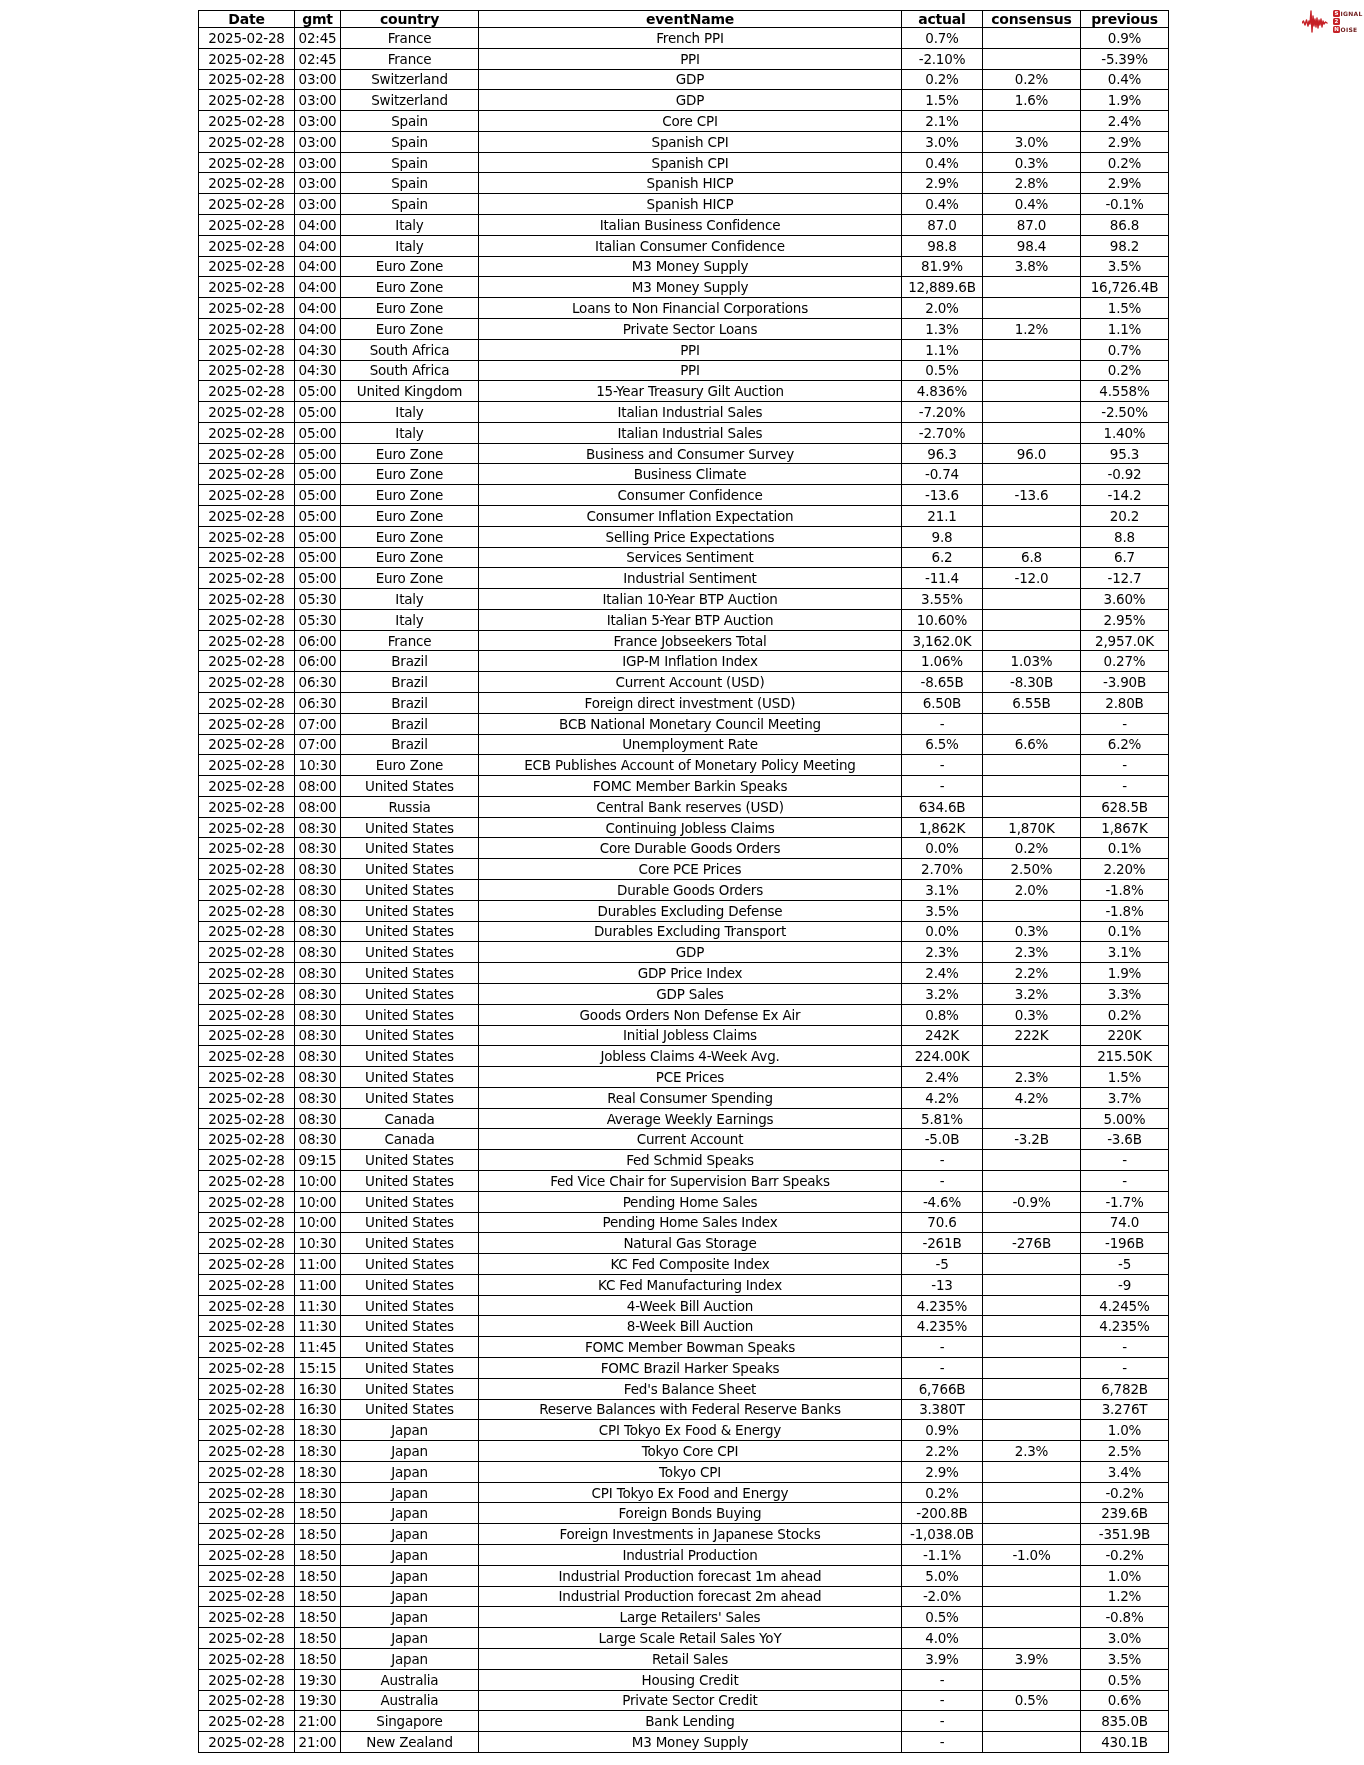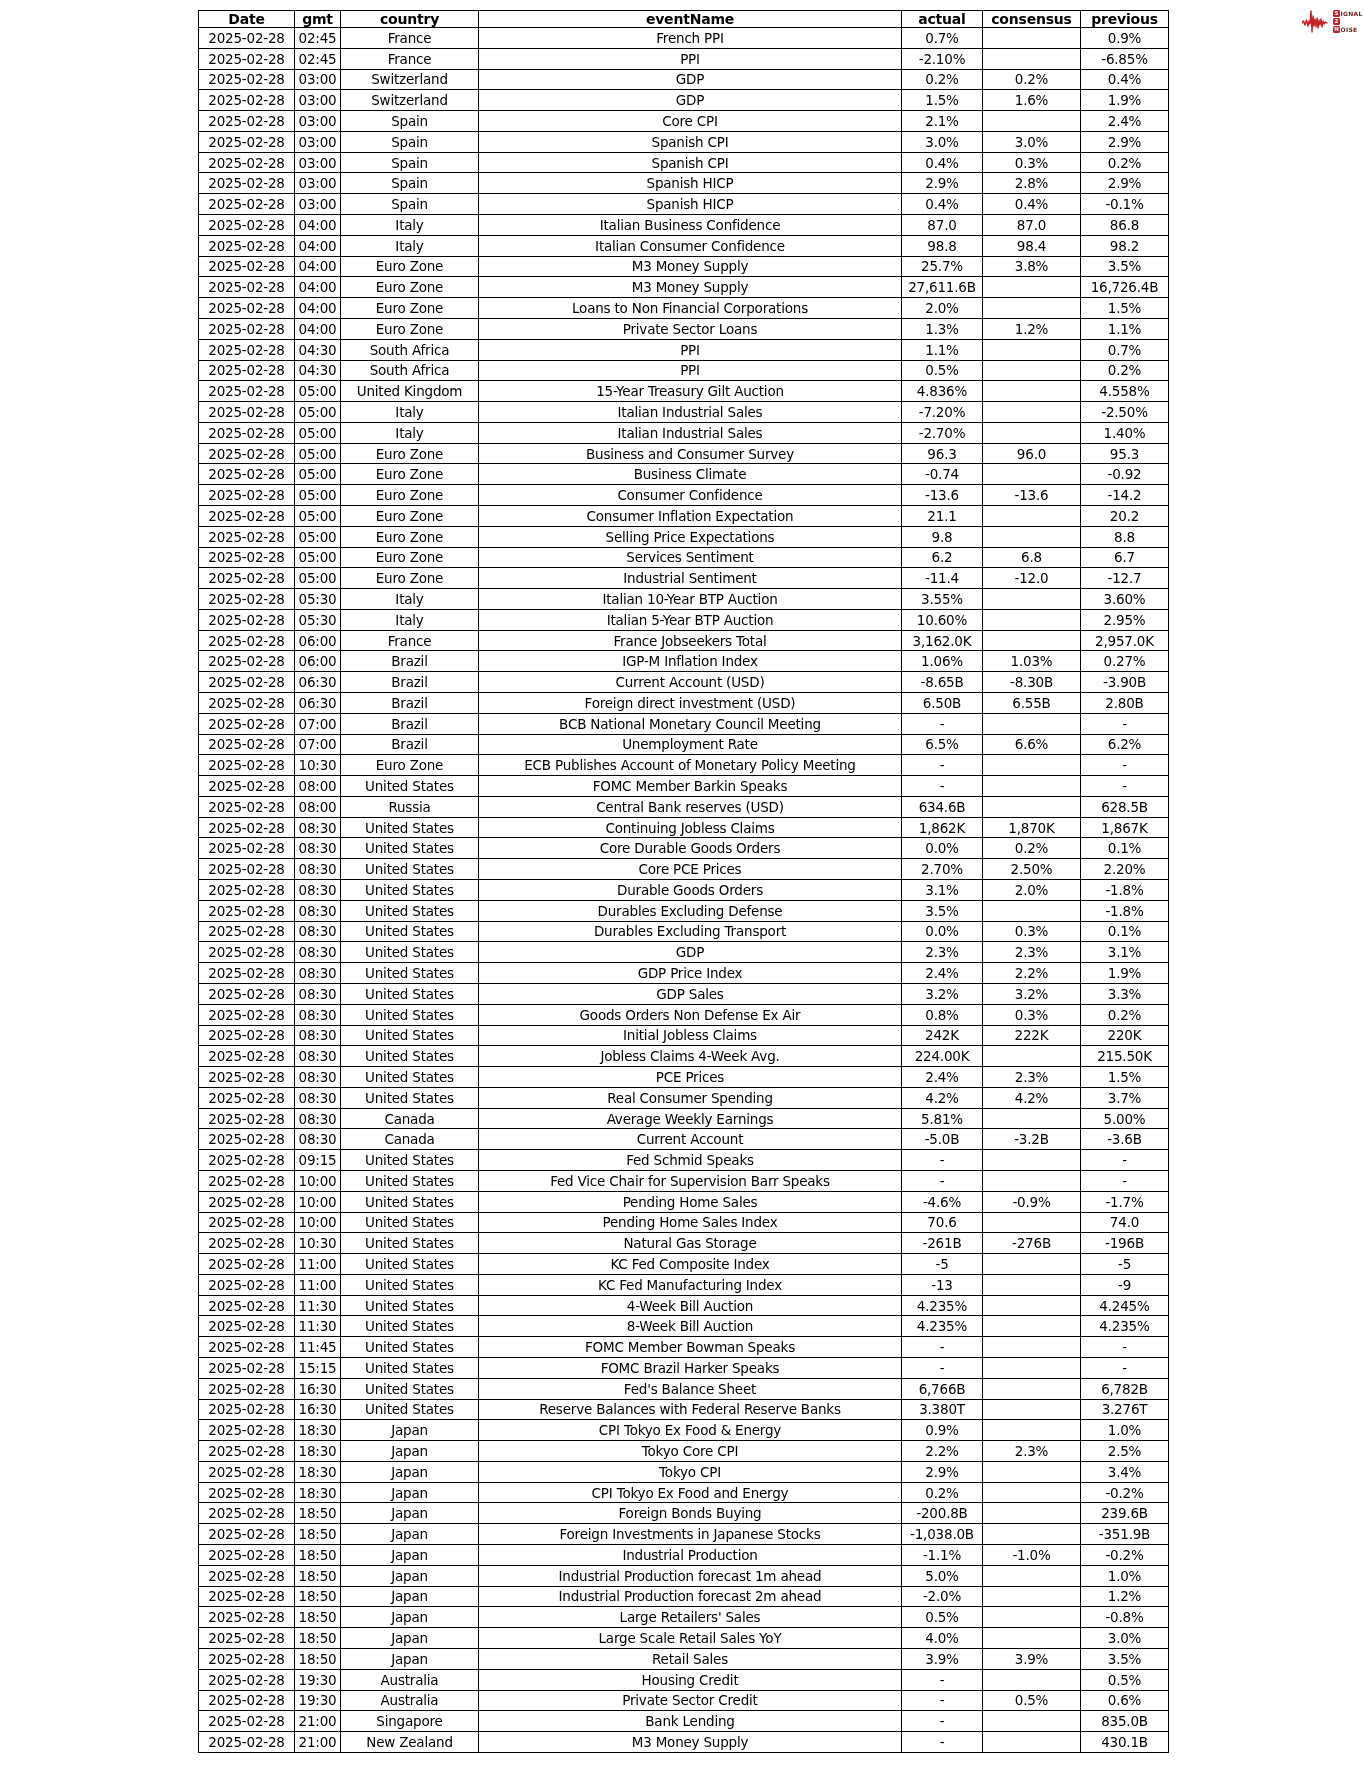--- a/index.html
+++ b/index.html
@@ -145,21 +145,21 @@
           <td></td>
           <td>0.9%</td>
         </tr>
         <tr>
           <td>2025-02-28</td>
           <td>02:45</td>
           <td>France</td>
           <td>PPI</td>
           <td>-2.10%</td>
           <td></td>
-          <td>-6.85%</td>
+          <td>-5.39%</td>
         </tr>
         <tr>
           <td>2025-02-28</td>
           <td>03:00</td>
           <td>Switzerland</td>
           <td>GDP</td>
           <td>0.2%</td>
           <td>0.2%</td>
           <td>0.4%</td>
         </tr>
@@ -233,30 +233,30 @@
           <td>Italian Consumer Confidence</td>
           <td>98.8</td>
           <td>98.4</td>
           <td>98.2</td>
         </tr>
         <tr>
           <td>2025-02-28</td>
           <td>04:00</td>
           <td>Euro Zone</td>
           <td>M3 Money Supply</td>
-          <td>25.7%</td>
+          <td>81.9%</td>
           <td>3.8%</td>
           <td>3.5%</td>
         </tr>
         <tr>
           <td>2025-02-28</td>
           <td>04:00</td>
           <td>Euro Zone</td>
           <td>M3 Money Supply</td>
-          <td>27,611.6B</td>
+          <td>12,889.6B</td>
           <td></td>
           <td>16,726.4B</td>
         </tr>
         <tr>
           <td>2025-02-28</td>
           <td>04:00</td>
           <td>Euro Zone</td>
           <td>Loans to Non Financial Corporations</td>
           <td>2.0%</td>
           <td></td>

